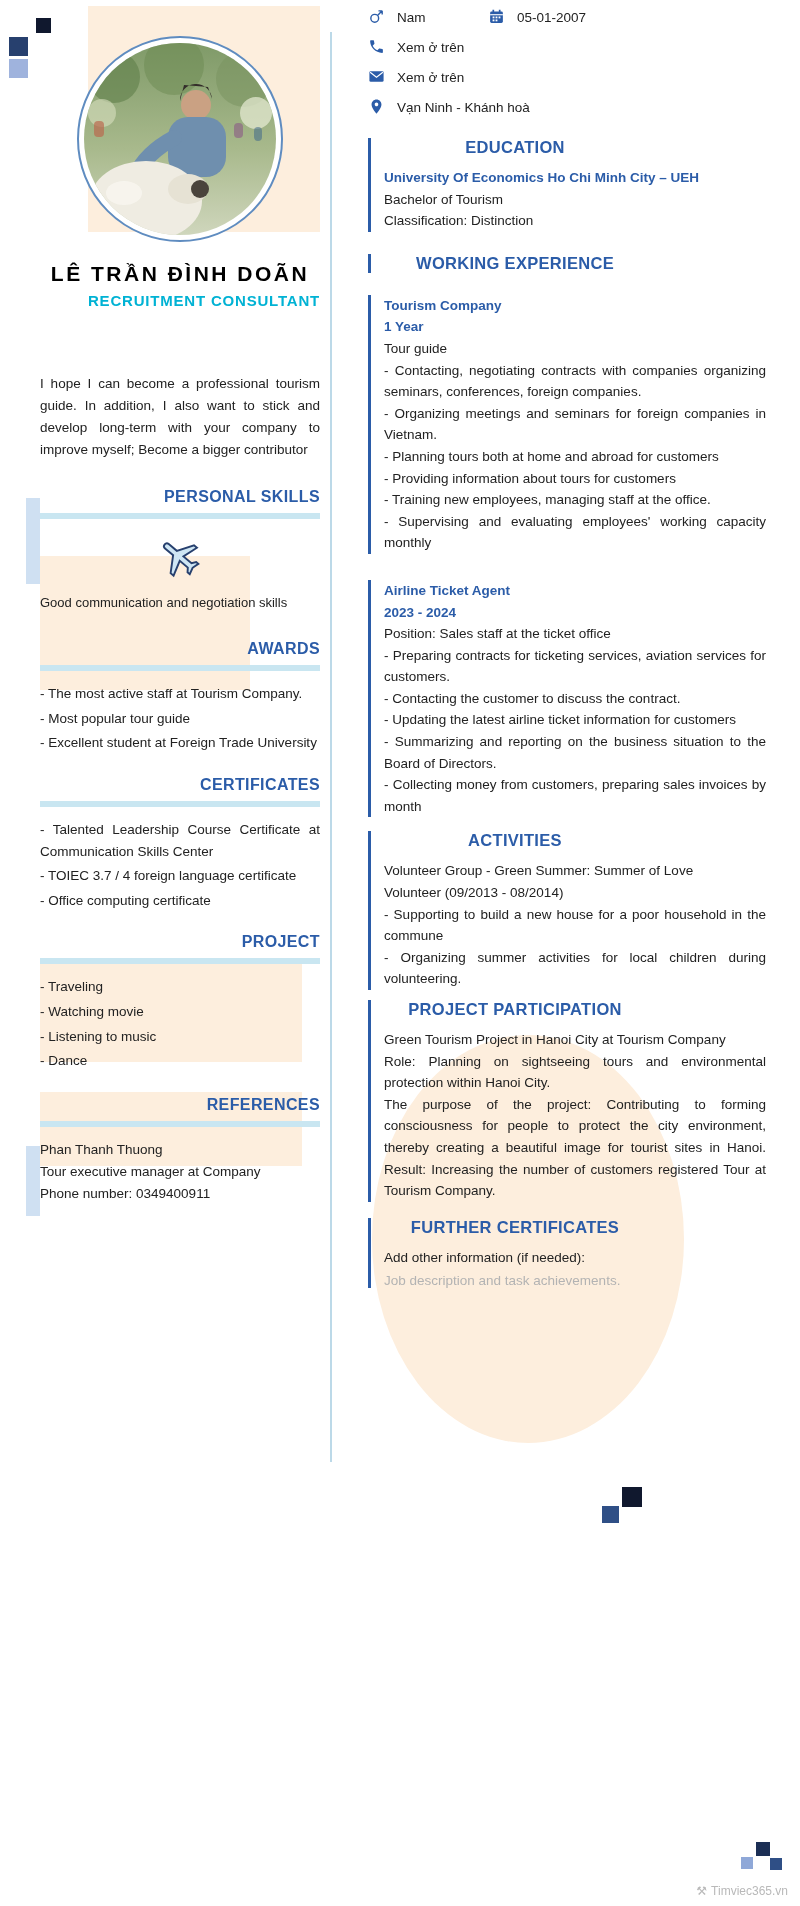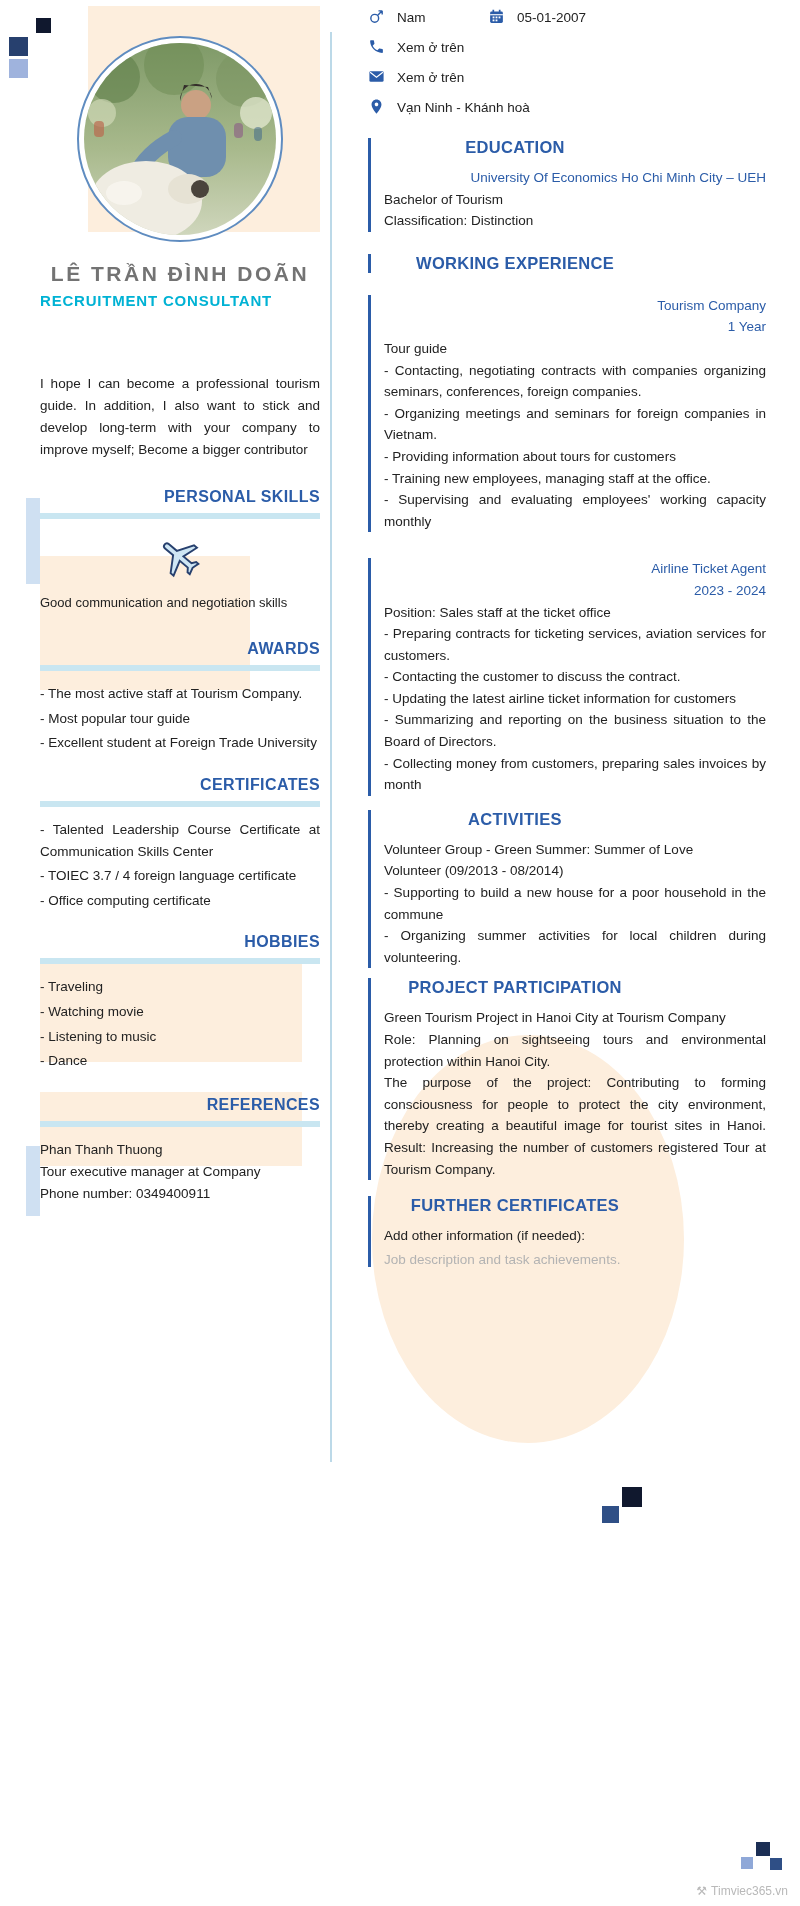--- a/index.html
+++ b/index.html
@@ -32,25 +32,25 @@
   .left-col  { position:absolute; z-index:2; left:40px;  top:0; width:280px; }
   .right-col { position:absolute; z-index:2; left:368px; top:0; width:398px; }
 
   
   .photo-ring {
     width:206px; height:206px; margin:36px auto 0; border-radius:50%;
     border:2px solid #5f8cc0; padding:5px; background:#fff;
   }
   .photo { width:192px; height:192px; border-radius:50%; overflow:hidden; display:block; }
   .name {
-    margin-top:20px; text-align:center; color:#737373;
+    margin-top:20px; text-align:center; color:#000000;
     font-size:21px; font-weight:bold; letter-spacing:2.5px; white-space:nowrap;
   }
   .role {
-    margin-top:6px; text-align:left; color:#00b2d4;
+    margin-top:6px; text-align:right; color:#00b2d4;
     font-size:15px; font-weight:bold; letter-spacing:0.8px;
   }
   .summary { margin-top:64px; font-size:13.5px; line-height:1.62; text-align:justify; }
   .lhead { color:#2b5ca8; font-size:16px; font-weight:bold; text-align:right; letter-spacing:0.4px; }
   .lbar  { height:6px; background:#c9e6f1; margin-top:7px; }
   .mt28 { margin-top:28px; } .mt26 { margin-top:26px; } .mt22 { margin-top:22px; } .mt24 { margin-top:24px; }
   .skills-row { display:flex; gap:10px; margin-top:14px; }
   .skill { flex:1 1 0; min-width:0; }
   .plane { display:block; text-align:center; }
   .skill-text { margin-top:10px; font-size:13px; line-height:1.6; overflow-wrap:break-word; }
@@ -66,21 +66,21 @@
   .c-item:first-child { width:120px; }
   .c-icon { width:18px; height:18px; display:inline-flex; margin-right:11px; flex:0 0 auto; }
   .c-icon svg { width:17px; height:17px; }
 
   .rblock { border-left:3px solid #2b5ca8; padding-left:13px; }
   .rhead {
     color:#2b5ca8; font-size:16.5px; font-weight:bold; text-align:center;
     padding-right:120px; letter-spacing:0.3px; margin-bottom:10px;
   }
   .head-only .rhead { margin-bottom:16px; }
-  .strong-blue { color:#2b5ca8; font-weight:normal; font-size:13.5px; line-height:1.6;text-align:right; }
+  .strong-blue { color:#2b5ca8; font-weight:bold; font-size:13.5px; line-height:1.6; }
   .rline { font-size:13.5px; line-height:1.6; color:#222; }
   .just { text-align:justify; }
   .placeholder { color:#b3b3b3; font-size:13.5px; margin-top:5px; }
   .b-edu  { margin-top:22px; }
   .b-exph { margin-top:22px; }
   .b-job1 { margin-top:22px; }
   .b-job2 { margin-top:26px; }
   .b-act  { margin-top:14px; }
   .b-proj { margin-top:10px; }
   .b-furt { margin-top:16px; }
@@ -171,21 +171,21 @@
     </div>
 
     <h2 class="lhead mt22">CERTIFICATES</h2>
     <div class="lbar"></div>
     <div class="dash-list">
       <div class="dash">- Talented Leadership Course Certificate at Communication Skills Center</div>
       <div class="dash">- TOIEC 3.7 / 4 foreign language certificate</div>
       <div class="dash">- Office computing certificate</div>
     </div>
 
-    <h2 class="lhead mt22">HOBBIES</h2>
+    <h2 class="lhead mt22">PROJECT</h2>
     <div class="lbar"></div>
     <div class="dash-list">
       <div class="dash">- Traveling</div>
       <div class="dash">- Watching movie</div>
       <div class="dash">- Listening to music</div>
       <div class="dash">- Dance</div>
     </div>
 
     <h2 class="lhead mt24">REFERENCES</h2>
     <div class="lbar"></div>
@@ -262,20 +262,21 @@
     <section class="rblock head-only b-exph">
       <h2 class="rhead">WORKING EXPERIENCE</h2>
     </section>
 
     <section class="rblock b-job1">
       <div class="strong-blue">Tourism Company</div>
       <div class="strong-blue">1 Year</div>
       <div class="rline">Tour guide</div>
       <div class="rline just">- Contacting, negotiating contracts with companies organizing seminars, conferences, foreign companies.</div>
       <div class="rline just">- Organizing meetings and seminars for foreign companies in Vietnam.</div>
+      <div class="rline just">- Planning tours both at home and abroad for customers</div>
       <div class="rline just">- Providing information about tours for customers</div>
       <div class="rline just">- Training new employees, managing staff at the office.</div>
       <div class="rline just">- Supervising and evaluating employees' working capacity monthly</div>
     </section>
 
     <section class="rblock b-job2">
       <div class="strong-blue">Airline Ticket Agent</div>
       <div class="strong-blue">2023 - 2024</div>
       <div class="rline">Position: Sales staff at the ticket office</div>
       <div class="rline just">- Preparing contracts for ticketing services, aviation services for customers.</div>

